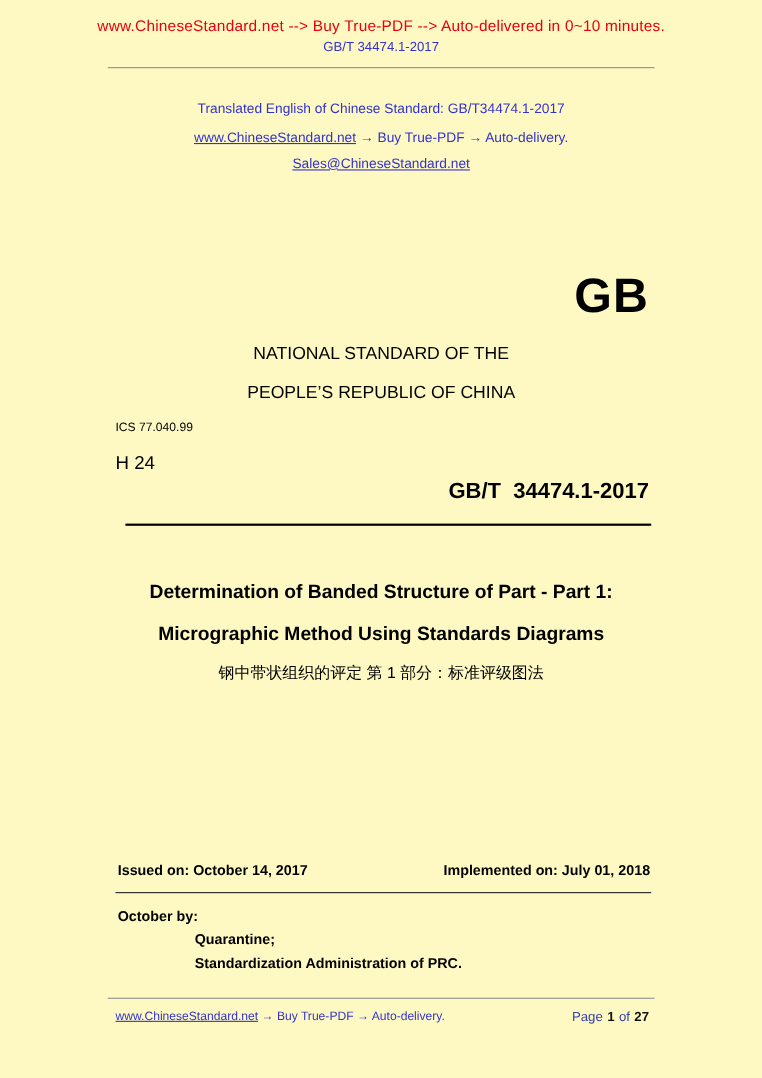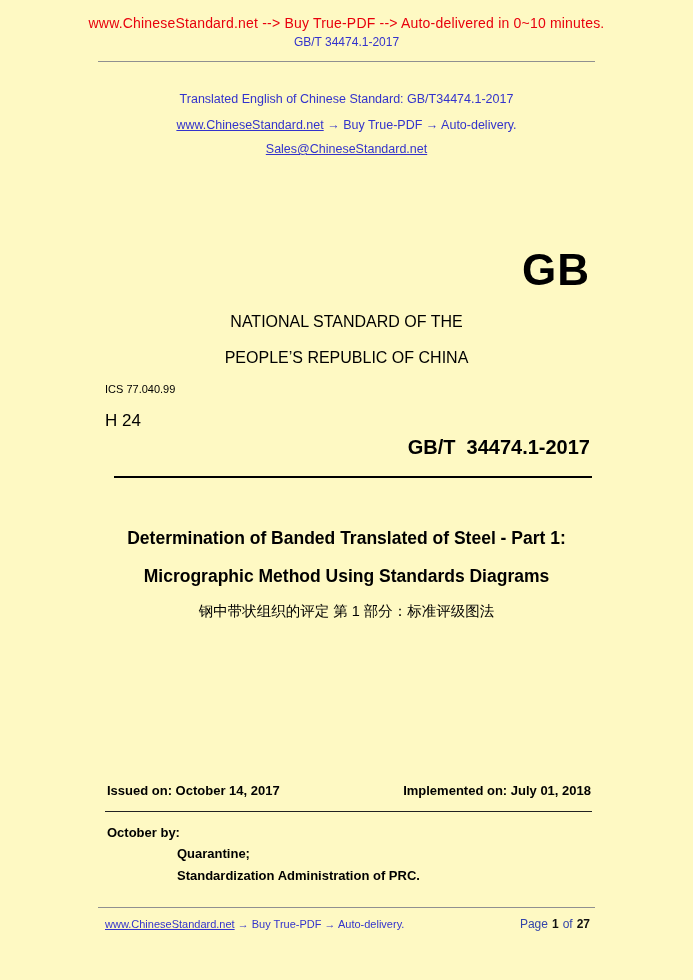--- a/index.html
+++ b/index.html
@@ -71,21 +71,21 @@
   <div class="abs center nat1">NATIONAL STANDARD OF THE</div>
 
   <div class="abs ics">ICS 77.040.99</div>
 
   <div class="abs cls">H 24</div>
 
   <div class="abs stdnum">GB/T  34474.1-2017</div>
 
   <div class="rule rule-thick rule-mid"></div>
 
-  <div class="abs center title1">Determination of Banded Translated of Steel - Part 1:</div>
+  <div class="abs center title1">Determination of Banded Structure of Part - Part 1:</div>
 
   <div class="abs center title2">Micrographic Method Using Standards Diagrams</div>
 
   <div class="abs center titlezh">钢中带状组织的评定 第 1 部分：标准评级图法</div>
 
   <div class="abs issued">Issued on: October 14, 2017</div>
 
   <div class="abs implemented">Implemented on: July 01, 2018</div>
 
   <div class="rule rule-dark rule-issue"></div>

